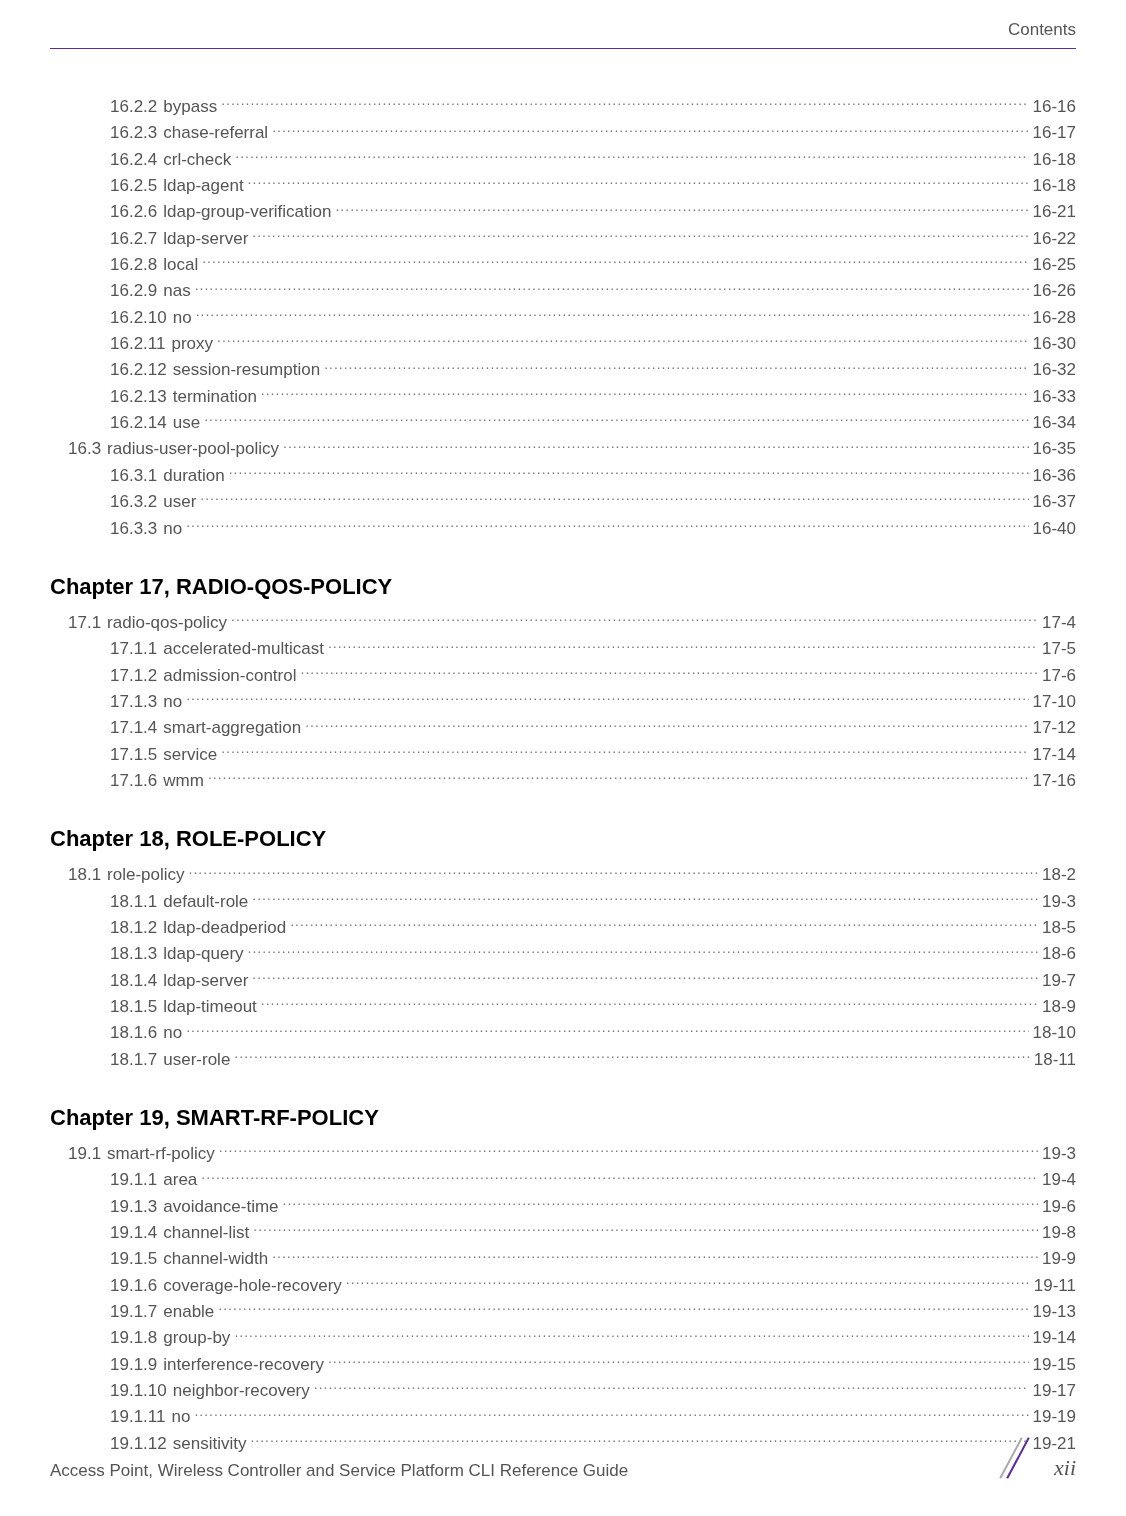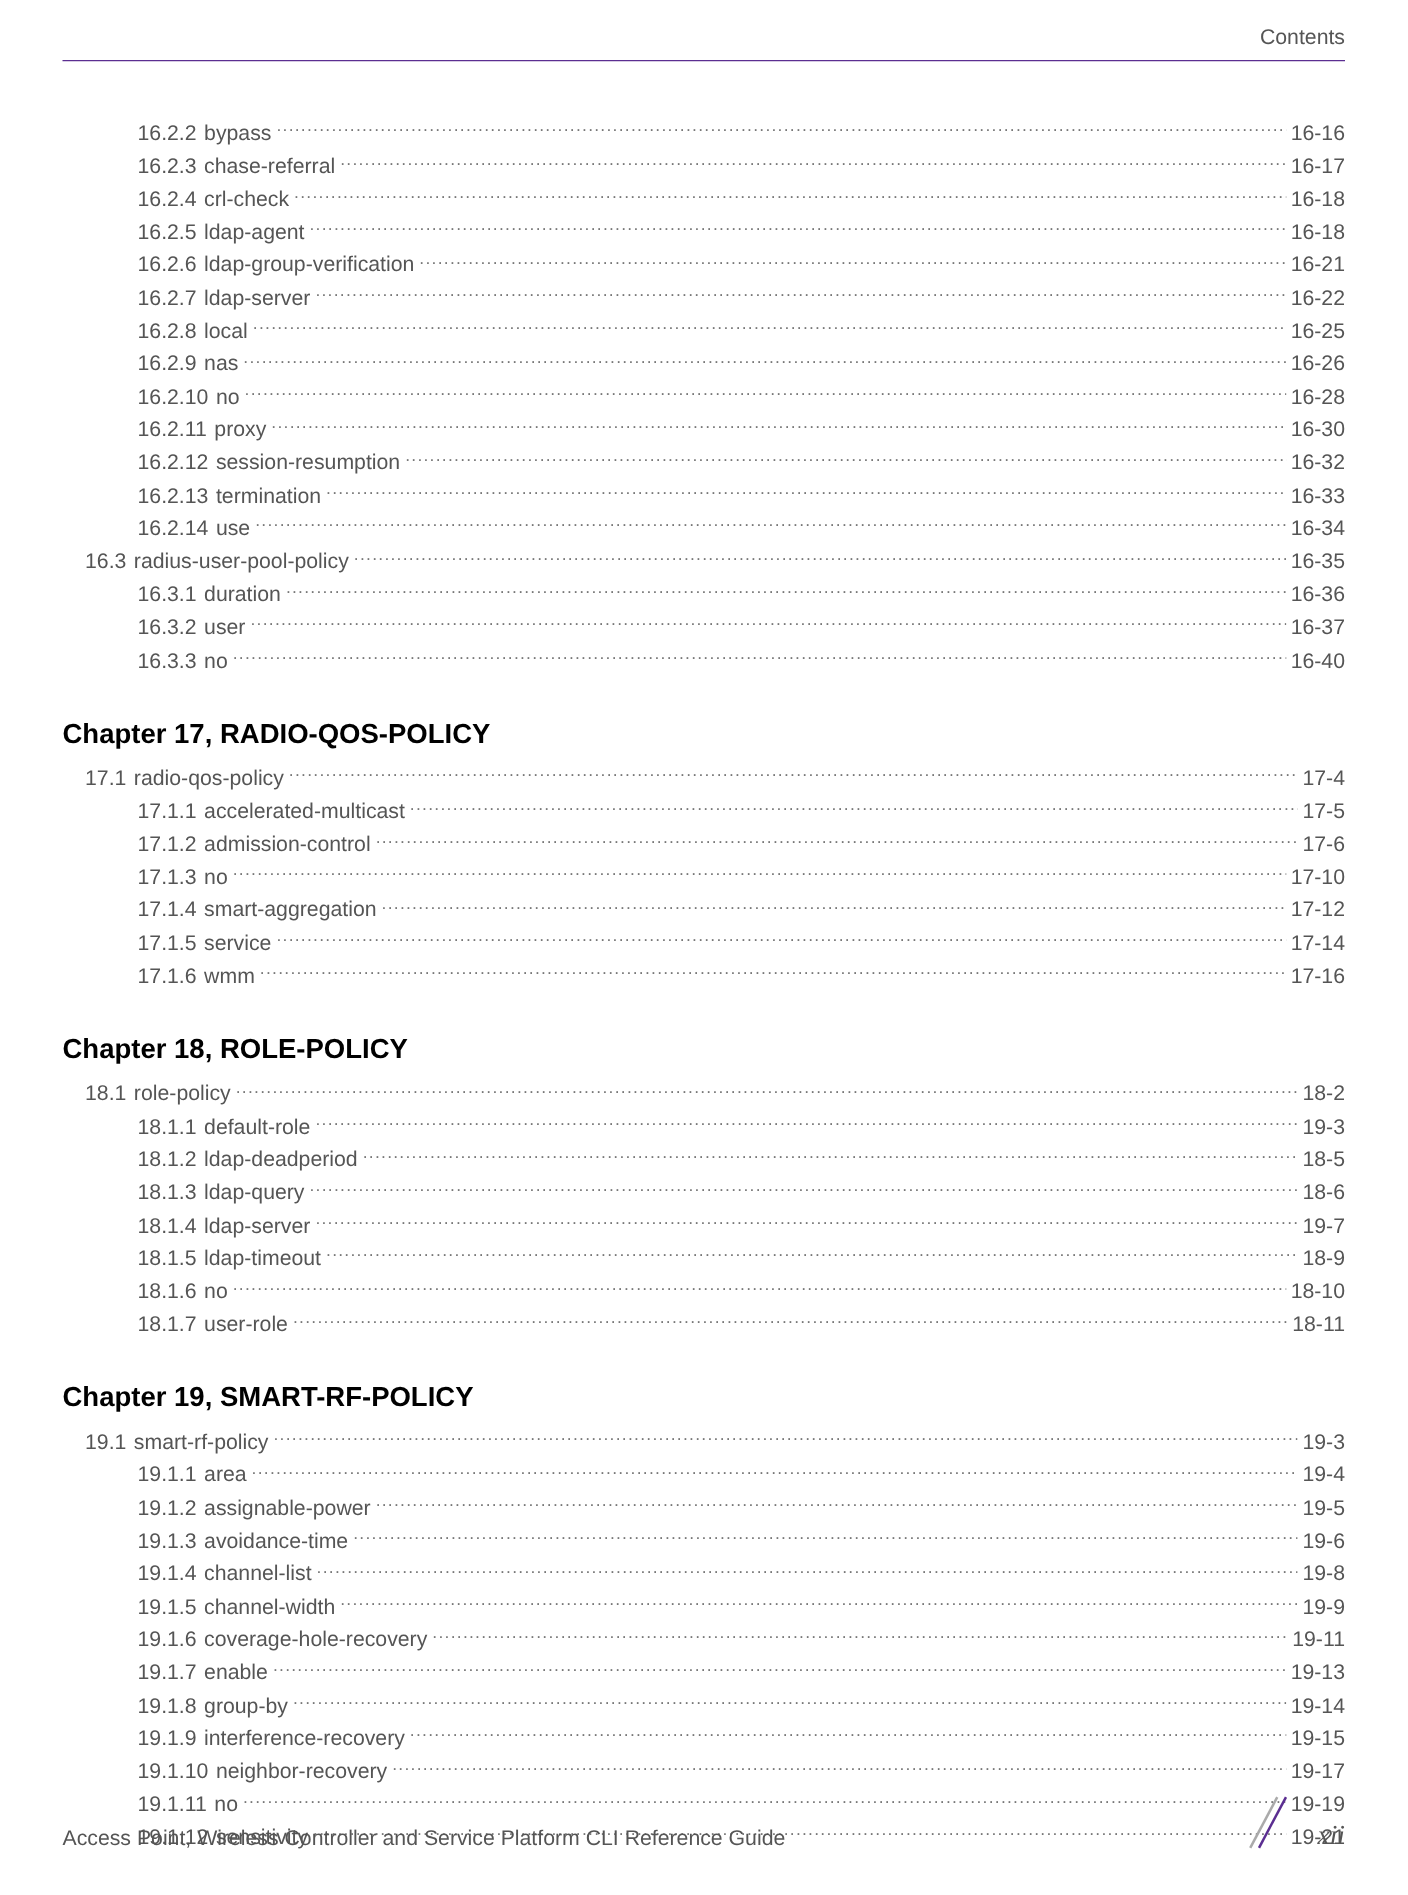--- a/index.html
+++ b/index.html
@@ -309,26 +309,20 @@
       <span class="toc-dots"></span>
       <span class="toc-page">19-3</span>
     </div>
     <div class="toc-row indent-2">
       <span class="toc-num">19.1.1</span>
       <span class="toc-title">area</span>
       <span class="toc-dots"></span>
       <span class="toc-page">19-4</span>
     </div>
     <div class="toc-row indent-2">
-      <span class="toc-num">19.1.2</span>
-      <span class="toc-title">assignable-power</span>
-      <span class="toc-dots"></span>
-      <span class="toc-page">19-5</span>
-    </div>
-    <div class="toc-row indent-2">
       <span class="toc-num">19.1.3</span>
       <span class="toc-title">avoidance-time</span>
       <span class="toc-dots"></span>
       <span class="toc-page">19-6</span>
     </div>
     <div class="toc-row indent-2">
       <span class="toc-num">19.1.4</span>
       <span class="toc-title">channel-list</span>
       <span class="toc-dots"></span>
       <span class="toc-page">19-8</span>

